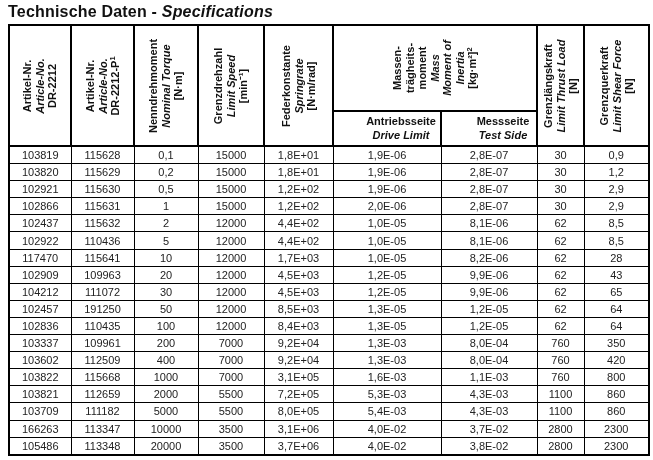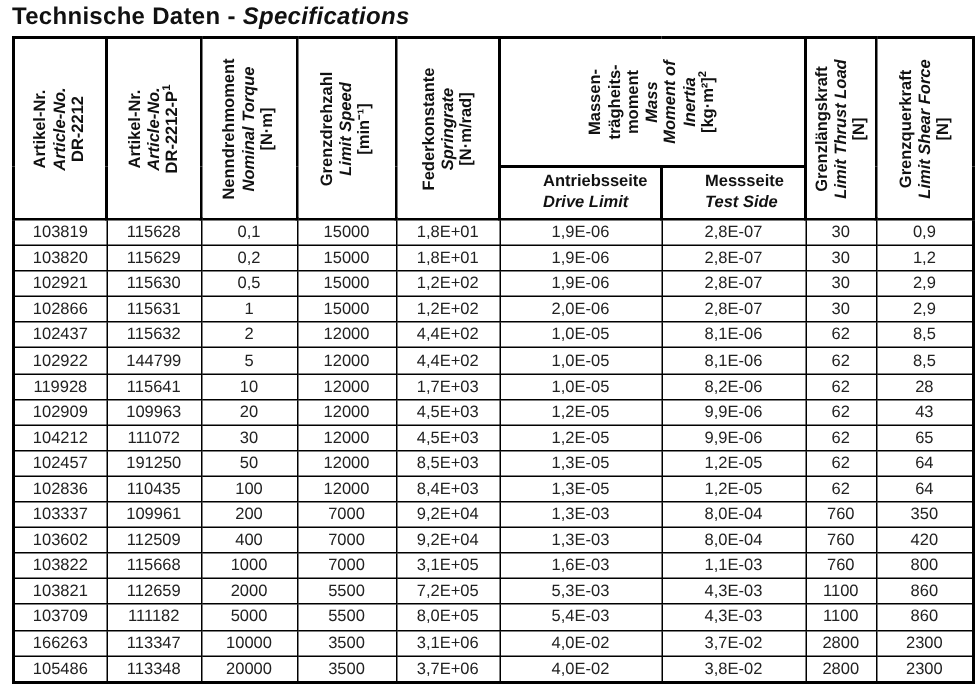--- a/index.html
+++ b/index.html
@@ -54,21 +54,21 @@
   }
   .rot.full  { width: 114px; }  
   .rot.group { width: 80px; }   
   .it  { font-style: italic; }
   sup {
     font-size: 7.5px;
     vertical-align: super;
     line-height: 0;
   }
   .subhead {
-    text-align: left;
+    text-align: center;
     line-height: 13.5px;
     margin-left: 28px;
   }
   .spec tbody td {
     height: 16.1px;
     text-align: center;
     vertical-align: middle;
     font-size: 11px;
     color: #222;
   }
@@ -219,31 +219,31 @@
         <td>2</td>
         <td>12000</td>
         <td>4,4E+02</td>
         <td>1,0E-05</td>
         <td>8,1E-06</td>
         <td>62</td>
         <td>8,5</td>
       </tr>
       <tr>
         <td>102922</td>
-        <td>144799</td>
+        <td>110436</td>
         <td>5</td>
         <td>12000</td>
         <td>4,4E+02</td>
         <td>1,0E-05</td>
         <td>8,1E-06</td>
         <td>62</td>
         <td>8,5</td>
       </tr>
       <tr>
-        <td>119928</td>
+        <td>117470</td>
         <td>115641</td>
         <td>10</td>
         <td>12000</td>
         <td>1,7E+03</td>
         <td>1,0E-05</td>
         <td>8,2E-06</td>
         <td>62</td>
         <td>28</td>
       </tr>
       <tr>

